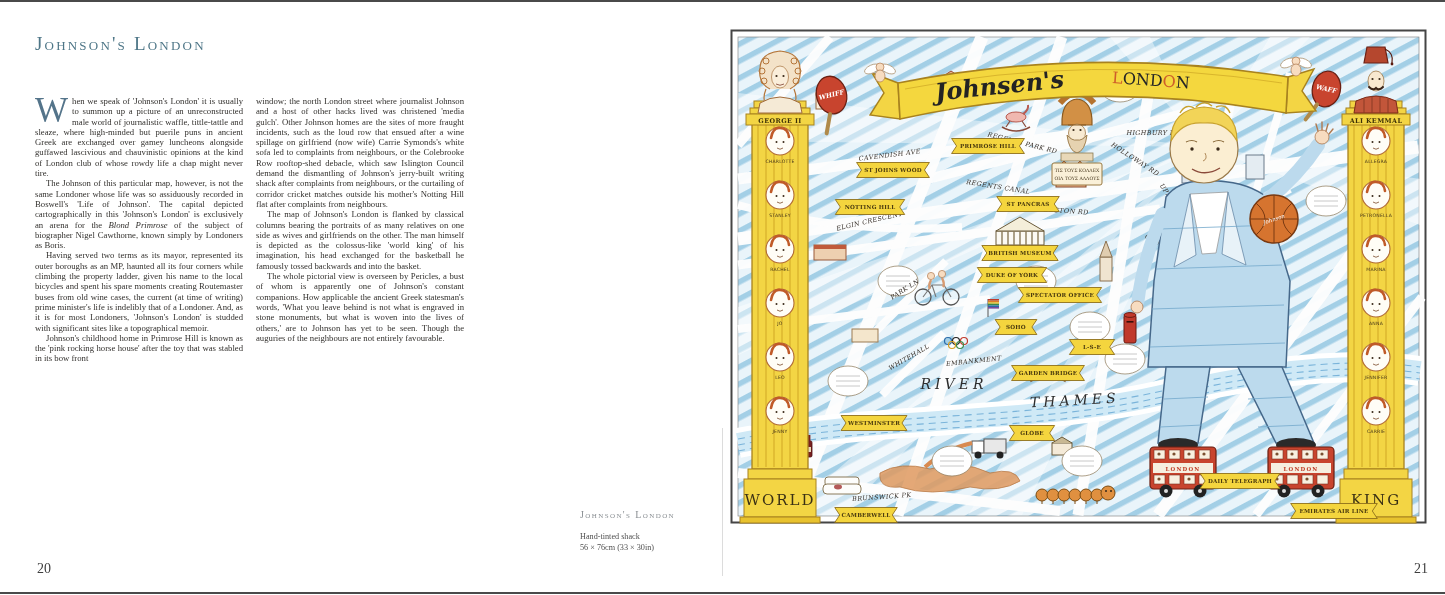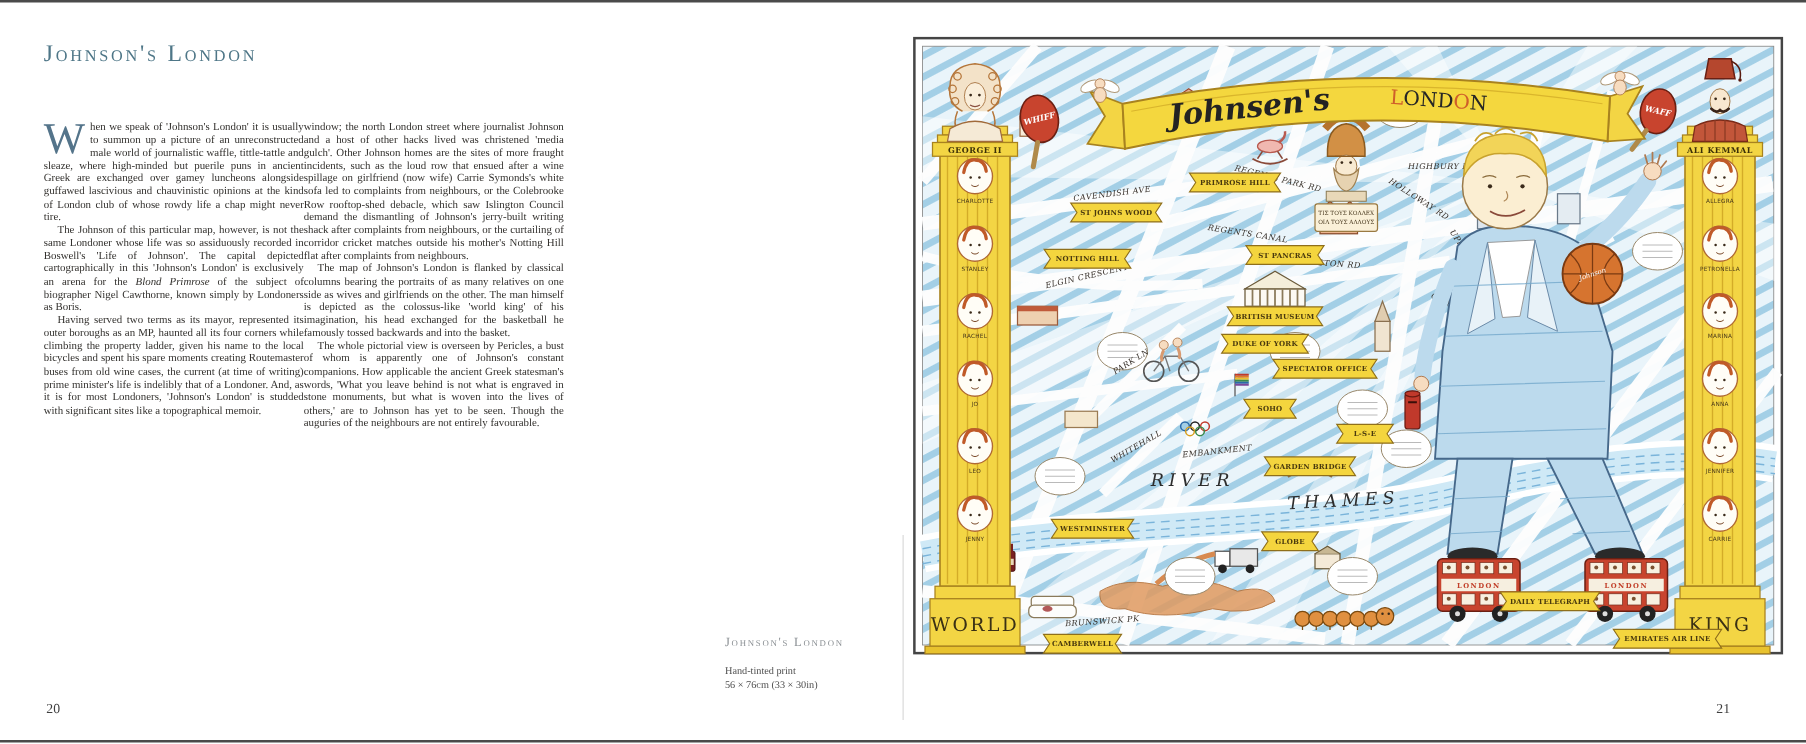--- a/index.html
+++ b/index.html
@@ -6,30 +6,30 @@
   body{width:1445px;height:595px;position:relative;background:#ffffff;
        font-family:"Liberation Serif",serif;color:#2e2e2e;overflow:hidden}
   .edge{position:absolute;left:0;width:100%;height:2px;background:#4a4a4a}
   .edge-top{top:0}.edge-bottom{top:592px}
   .gutter{position:absolute;left:722px;top:428px;width:1px;height:148px;background:#dcdcdc}
 
   .page-title{position:absolute;left:35px;top:33px;margin:0;font-weight:400;
       font-size:19px;letter-spacing:2.2px;color:#4e7687;font-variant:small-caps}
   .col{position:absolute;top:96px;width:208px;text-align:justify;
       font-size:8.7px;line-height:10.3px;color:#33312e}
-  .col-1{left:35px}.col-2{left:243px}
+  .col-1{left:35px}.col-2{left:256px}
   .col p{margin:0}
   p.ind{text-indent:11px}
   .dropcap{float:left;font-size:35px;line-height:27px;padding:1px 4px 0 0;color:#54748a}
 
   .caption{position:absolute;left:580px;top:509px}
   .cap-title{font-variant:small-caps;font-size:10px;letter-spacing:1.4px;color:#8a8f93;margin-bottom:11px}
   .cap-line{font-size:8.2px;line-height:11px;color:#4f4f4f}
-  .pagenum{position:absolute;font-size:11px;color:#3e3e3e}
-  .pn-left{left:37px;top:561px}.pn-right{left:1373px;top:561px}
+  .pagenum{position:absolute;font-size:14px;color:#3e3e3e}
+  .pn-left{left:37px;top:561px}.pn-right{left:1414px;top:561px}
 
   #map-wrap{position:absolute;left:730px;top:29px;width:697px;height:496px}
   svg text{font-family:"DejaVu Serif",serif}
   .street{font-size:6.4px;font-style:italic;fill:#37302a;text-anchor:middle;letter-spacing:.4px}
   .ribbon-poly{fill:#f4d53e;stroke:#8f6f1b;stroke-width:.9}
   .ribbon-text{font-size:5.6px;font-weight:bold;fill:#4a3a0e;text-anchor:middle;letter-spacing:.2px}
   .medname{font-size:4.6px;fill:#4a3a1a;text-anchor:middle;font-family:"DejaVu Sans",sans-serif;letter-spacing:.2px}
   .bubble{fill:#fff;stroke:#98876a;stroke-width:.8}
   .scrib{stroke:#9a9a9a;stroke-width:.55}
   .bigword{font-size:14px;letter-spacing:4px;fill:#2d2d2d;font-style:italic}
@@ -50,31 +50,32 @@
 <div class="edge edge-bottom"></div>
 <div class="gutter"></div>
 
 <div>
   <h1 class="page-title">Johnson's London</h1>
 
   <div class="col col-1">
     <p><span class="dropcap">W</span><span>hen we speak of 'Johnson's London' it is usually to summon up a picture of an unreconstructed male world of journalistic waffle, tittle-tattle and sleaze, where high-minded but puerile puns in ancient Greek are exchanged over gamey luncheons alongside guffawed lascivious and chauvinistic opinions at the kind of London club of whose rowdy life a chap might never tire.</span></p>
     <p class="ind"><span>The Johnson of this particular map, however, is not the same Londoner whose life was so assiduously recorded in Boswell's 'Life of Johnson'. The capital depicted cartographically in this 'Johnson's London' is exclusively an arena for the </span><i>Blond Primrose</i><span> of the subject of biographer Nigel Cawthorne, known simply by Londoners as Boris.</span></p>
     <p class="ind">Having served two terms as its mayor, represented its outer boroughs as an MP, haunted all its four corners while climbing the property ladder, given his name to the local bicycles and spent his spare moments creating Routemaster buses from old wine cases, the current (at time of writing) prime minister's life is indelibly that of a Londoner. And, as it is for most Londoners, 'Johnson's London' is studded with significant sites like a topographical memoir.</p>
+    <p class="ind">Johnson's childhood home in Primrose Hill is known as the 'pink rocking horse house' after the toy that was stabled in its bow front</p>
   </div>
 
   <div class="col col-2">
     <p>window; the north London street where journalist Johnson and a host of other hacks lived was christened 'media gulch'. Other Johnson homes are the sites of more fraught incidents, such as the loud row that ensued after a wine spillage on girlfriend (now wife) Carrie Symonds's white sofa led to complaints from neighbours, or the Colebrooke Row rooftop-shed debacle, which saw Islington Council demand the dismantling of Johnson's jerry-built writing shack after complaints from neighbours, or the curtailing of corridor cricket matches outside his mother's Notting Hill flat after complaints from neighbours.</p>
     <p class="ind">The map of Johnson's London is flanked by classical columns bearing the portraits of as many relatives on one side as wives and girlfriends on the other. The man himself is depicted as the colossus-like 'world king' of his imagination, his head exchanged for the basketball he famously tossed backwards and into the basket.</p>
     <p class="ind">The whole pictorial view is overseen by Pericles, a bust of whom is apparently one of Johnson's constant companions. How applicable the ancient Greek statesman's words, 'What you leave behind is not what is engraved in stone monuments, but what is woven into the lives of others,' are to Johnson has yet to be seen. Though the auguries of the neighbours are not entirely favourable.</p>
   </div>
 
   <div class="caption">
     <div class="cap-title">Johnson's London</div>
-    <div class="cap-line">Hand-tinted print</div>
+    <div class="cap-line">Hand-tinted shack</div>
     <div class="cap-line">56 × 76cm (33 × 30in)</div>
   </div>
 
   <div class="pagenum pn-left">20</div>
 </div>
 
 <div class="pagenum pn-right">21</div>
 
 <div id="map-wrap">
 <svg id="map-art" viewBox="0 0 697 496" width="697" height="496">

